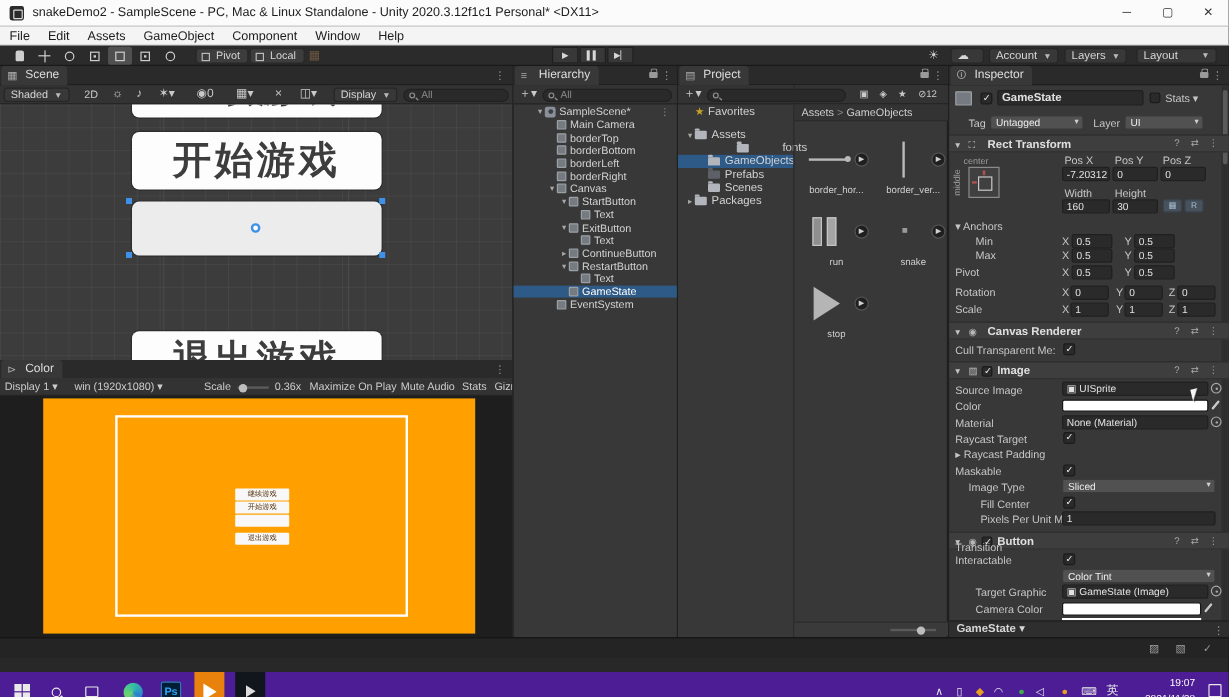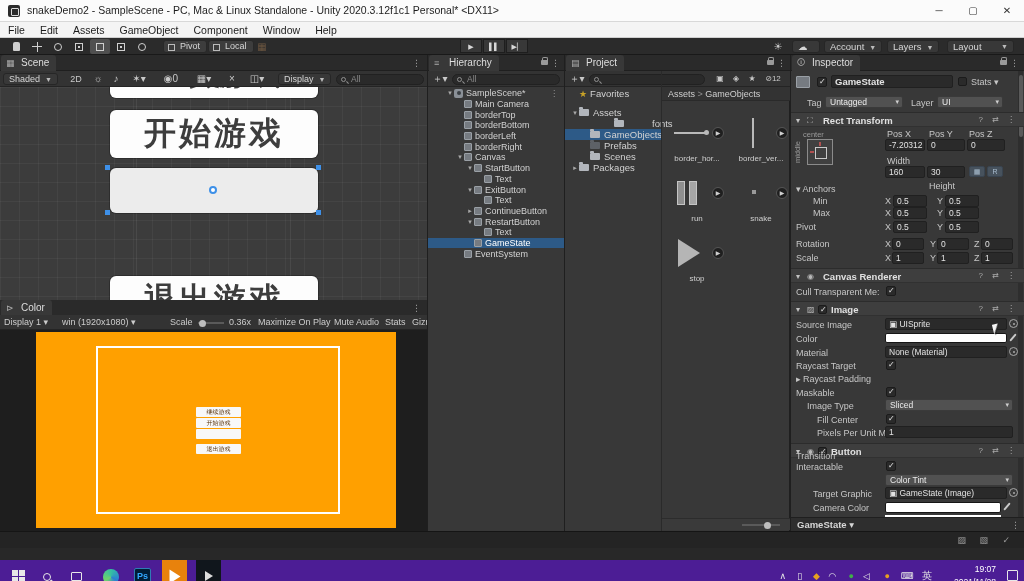--- a/index.html
+++ b/index.html
@@ -501,21 +501,21 @@
         <span class="ah"></span>
         <span class="av"></span>
       </div>
     <div class="lbl" style="left:96px;top:74px;">Pos X</div>
     <div class="lbl" style="left:138px;top:74px;">Pos Y</div>
     <div class="lbl" style="left:178px;top:74px;">Pos Z</div>
     <div class="fld" style="left:94px;top:84px;width:40px;">-7.20312</div>
     <div class="fld" style="left:136px;top:84px;width:38px;">0</div>
     <div class="fld" style="left:176px;top:84px;width:38px;">0</div>
     <div class="lbl" style="left:96px;top:101px;">Width</div>
-    <div class="lbl" style="left:138px;top:101px;margin-top:25px;">Height</div>
+    <div class="lbl" style="left:138px;top:101px;">Height</div>
     <div class="fld" style="left:94px;top:111px;width:40px;">160</div>
     <div class="fld" style="left:136px;top:111px;width:38px;">30</div>
     <div class="bluebtn" style="left:178px;top:111px;">▦</div>
     <div class="bluebtn" style="left:196px;top:111px;">R</div>
     <div class="lbl" style="left:5px;top:129px;">▾ <span>Anchors</span></div>
     <div class="lbl" style="left:22px;top:141px;">Min</div>
     <div class="lbl" style="left:94px;top:141px;">X</div>
     <div class="fld" style="left:102px;top:140px;width:34px;">0.5</div>
     <div class="lbl" style="left:146px;top:141px;">Y</div>
     <div class="fld" style="left:154px;top:140px;width:34px;">0.5</div>

